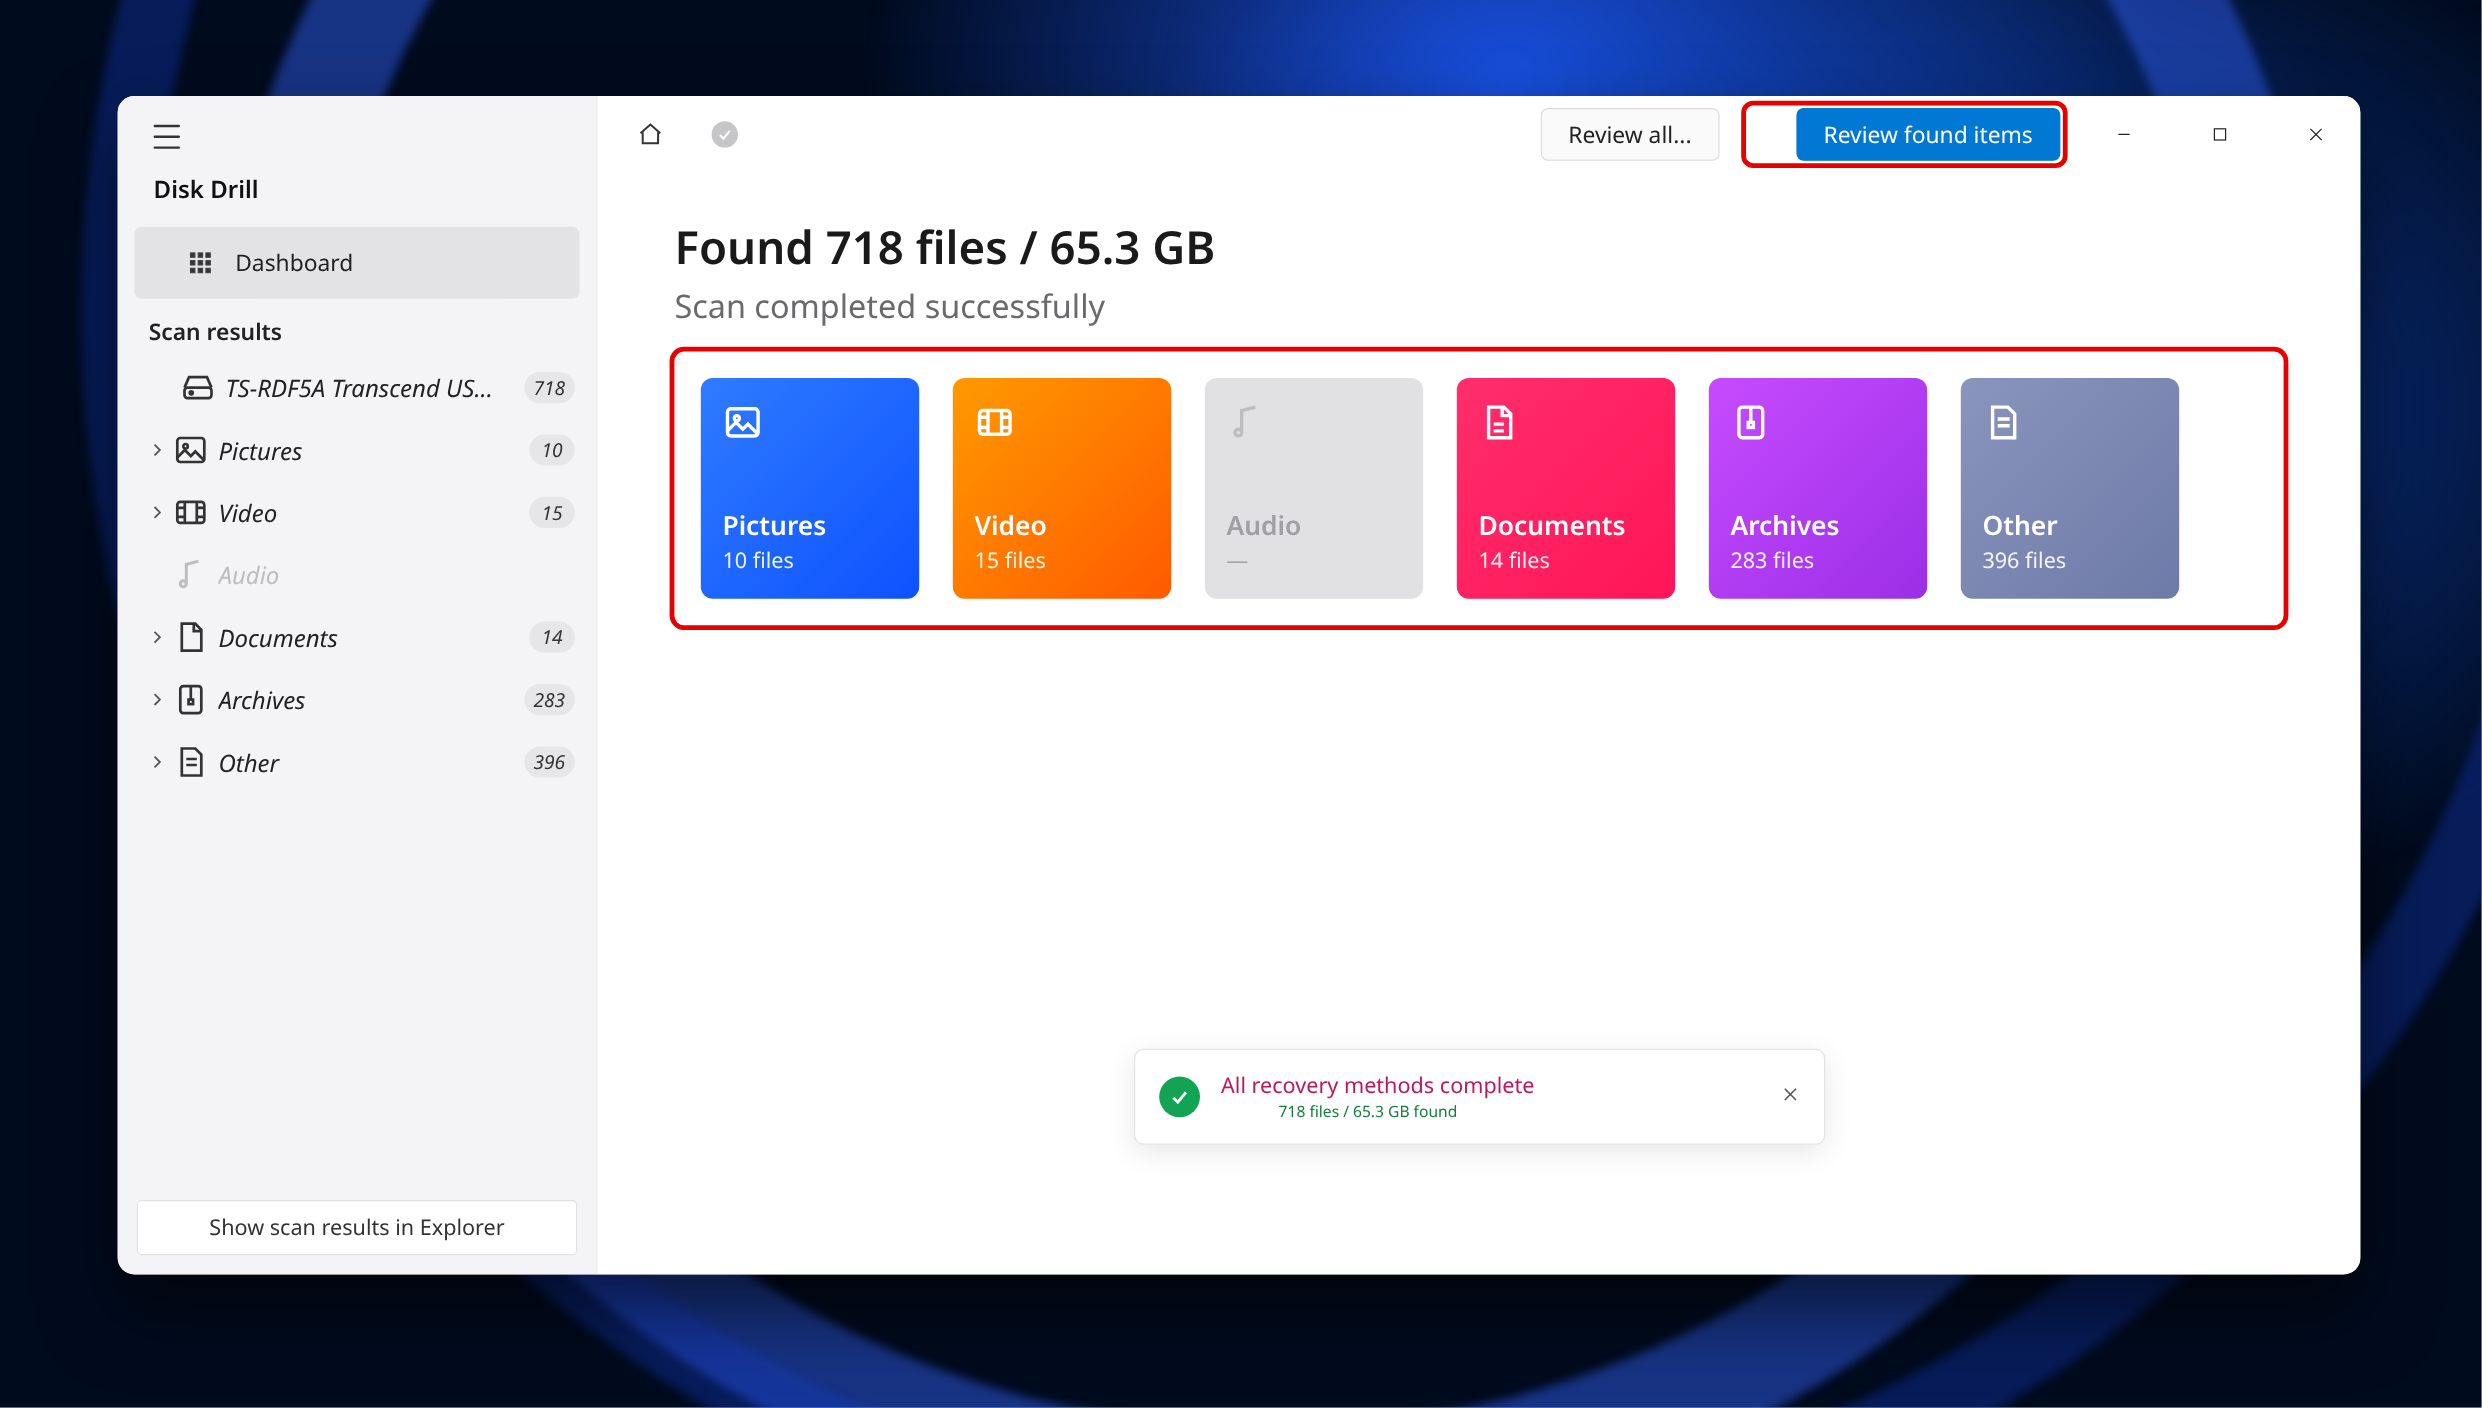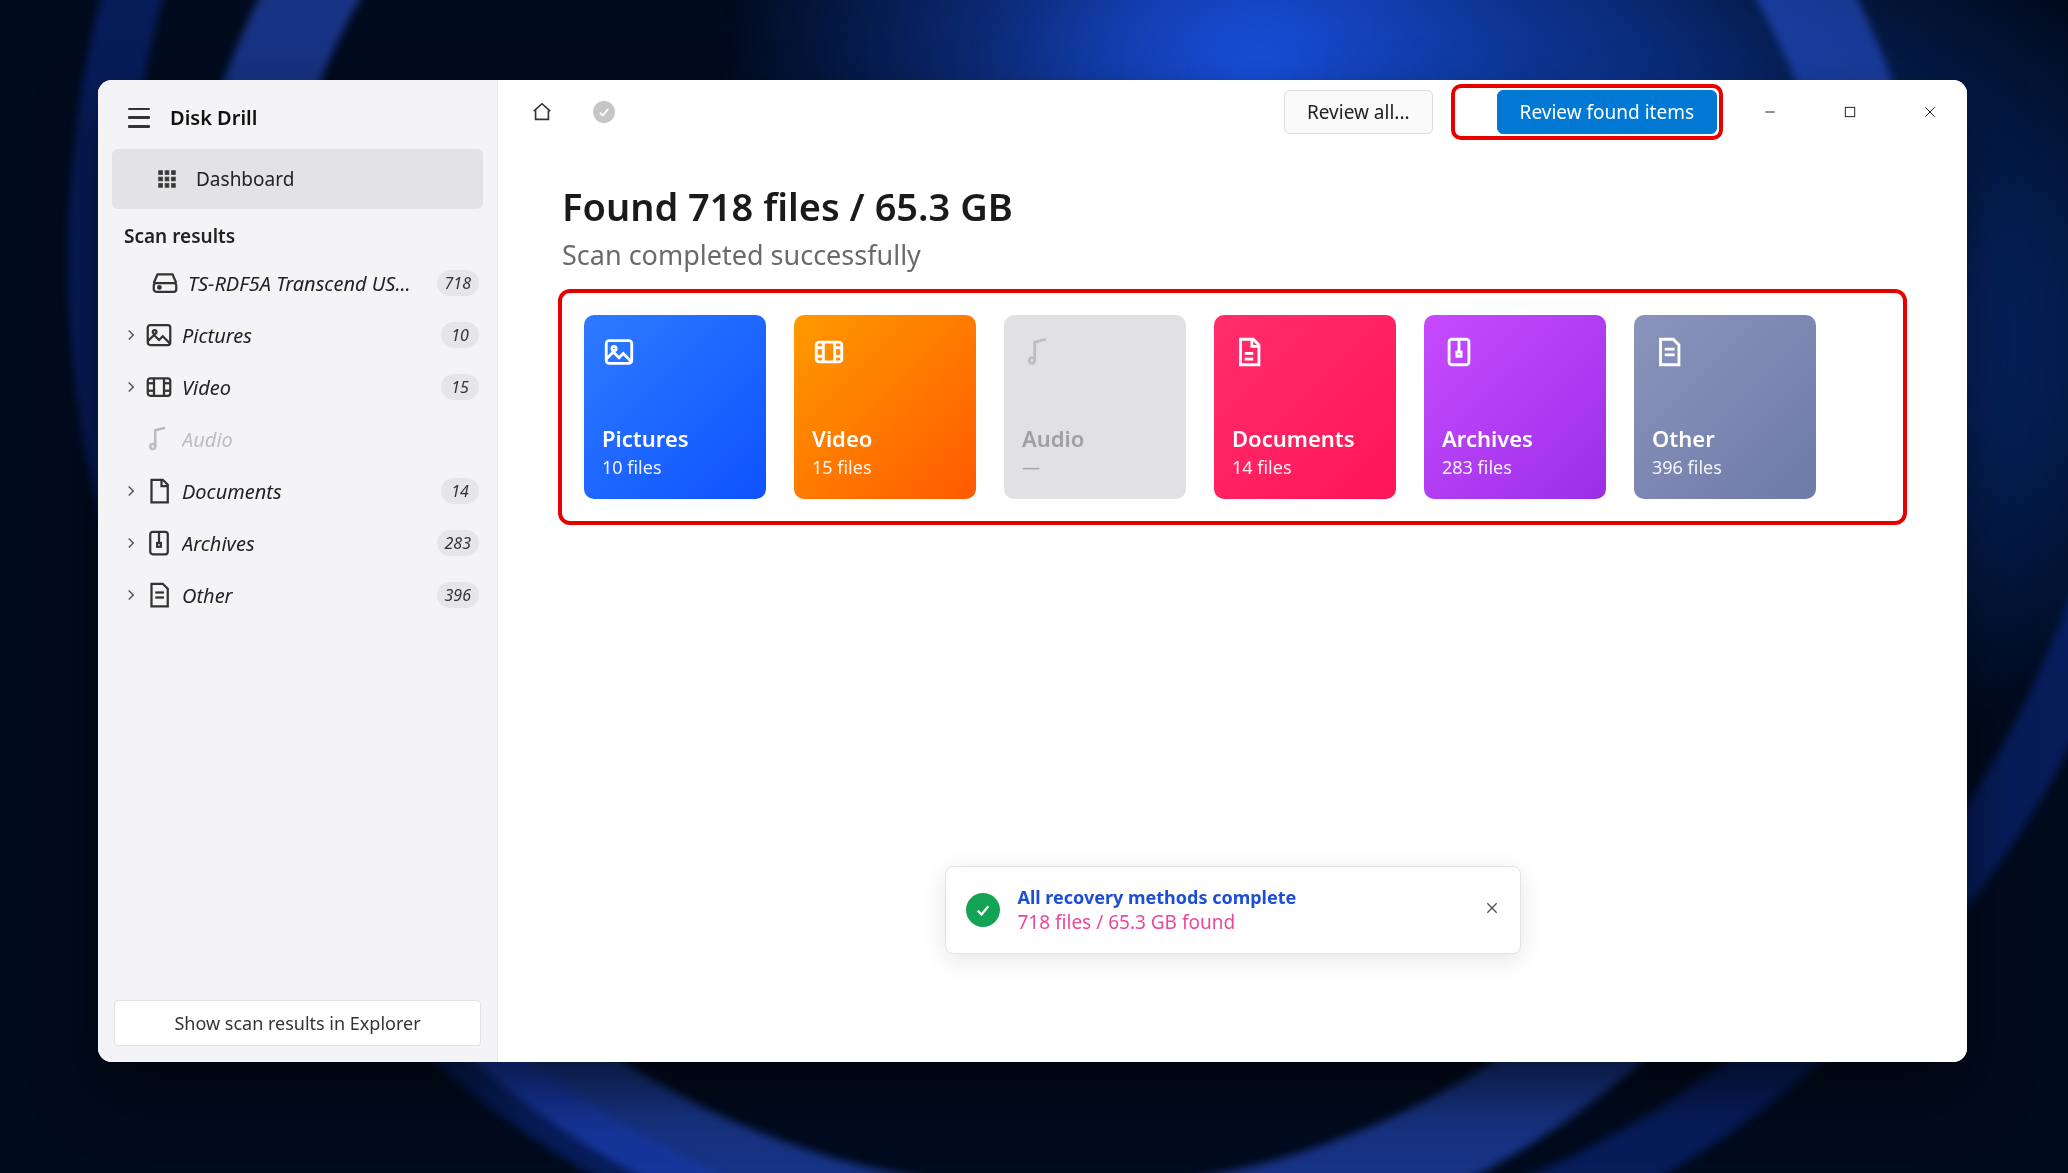--- a/index.html
+++ b/index.html
@@ -45,22 +45,23 @@
   }
 
   
   .sidebar {
     width: 400px;
     background: #f4f4f6;
     border-right: 1px solid #e8e8e8;
     display: flex; flex-direction: column;
   }
   .sidebar-header {
-    display: flex; align-items: center; gap: 20px;
+    display: flex; gap: 20px;
     padding: 24px 30px 18px;
+    flex-direction: column;
   }
   .hamburger { width: 22px; height: 20px; cursor:pointer; display:flex; flex-direction:column; justify-content:space-between; }
   .hamburger span { height: 2.2px; background:#333; border-radius:1px; }
   .app-title { font-size: 20px; font-weight: 600; color:#111; }
 
   .nav-item {
     display:flex; align-items:center;
     height: 60px; padding: 0 14px 0 42px;
     font-size: 19px; color:#222; cursor:pointer;
     border-radius:6px; margin: 0 14px;
@@ -154,22 +155,22 @@
 
   
   .toast {
     position:absolute; left:50%; transform:translateX(-50%); bottom:108px;
     width: 576px; background:#fff; border:1px solid #e3e3e6; border-radius:8px;
     box-shadow: 0 6px 24px rgba(0,0,0,.10);
     display:flex; align-items:center; padding:18px 20px; gap:18px;
   }
   .toast .ok { width:34px;height:34px;border-radius:50%;background:#12a454;display:flex;align-items:center;justify-content:center; }
   .toast .ok svg{width:18px;height:18px;stroke:#fff;stroke-width:3;fill:none;}
-  .toast .msg-title { font-size:18px; font-weight:700; color:#1d4ed8; }
-  .toast .msg-sub   { font-size:19px; color:#ec4899; }
+  .toast .msg-title { font-size:18px; font-weight:400; color:#be185d; }
+  .toast .msg-sub   { font-size:13px; color:#15803d;margin-left:48px; }
   .toast .close { margin-left:auto; cursor:pointer; }
   .toast .close svg{width:16px;height:16px;stroke:#555;stroke-width:2;fill:none;}
 </style>
 </head>
 <body>
 
 <div class="bg-swoosh"></div>
 
 <div class="window">
 

